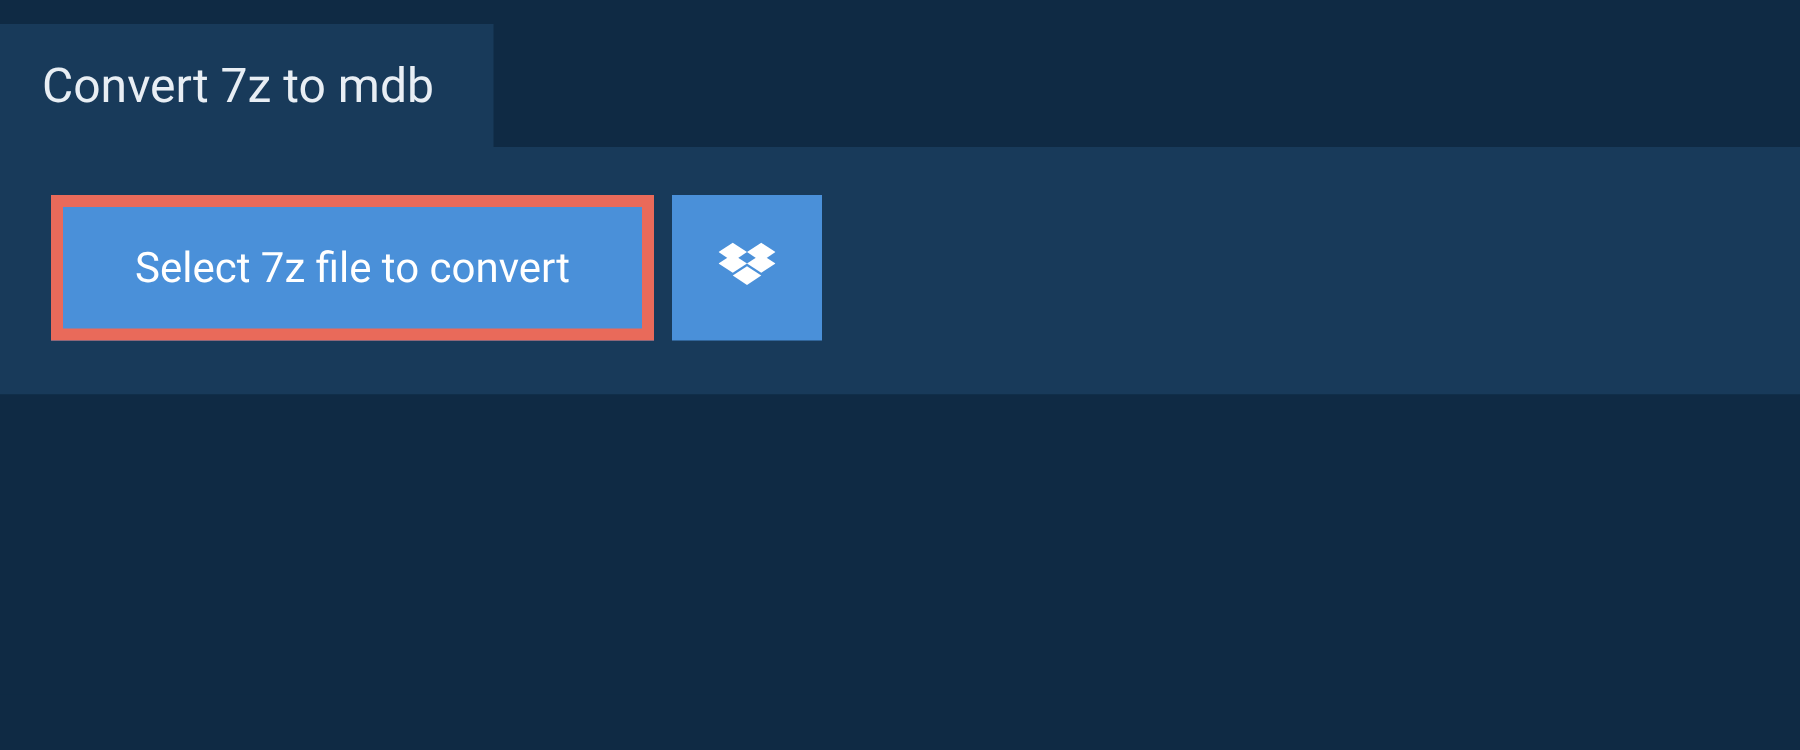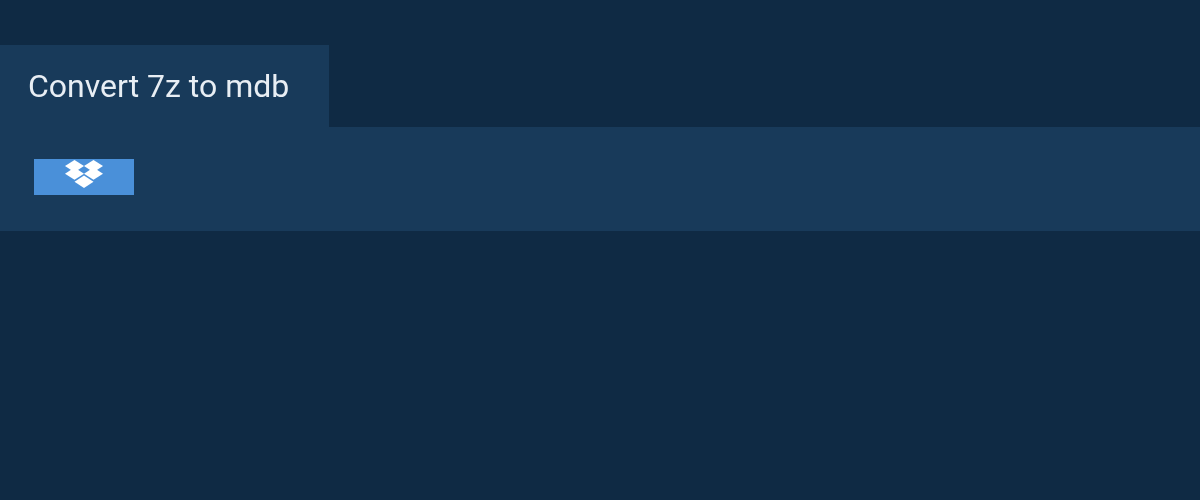--- a/index.html
+++ b/index.html
@@ -11,21 +11,21 @@
       width: 1200px;
       height: 500px;
       background: #0f2a44;
       font-family: -apple-system, BlinkMacSystemFont, "Segoe UI", Roboto, sans-serif;
       overflow: hidden;
     }
     .header-tab {
       display: inline-block;
       background: #183a5a;
       padding: 22px 40px 22px 28px;
-      margin-top: 45px;
+      margin-top: 16px;
       margin-left: 0;
     }
     .header-tab h1 {
       color: #e8eef4;
       font-size: 32px;
       font-weight: 400;
     }
     .panel {
       background: #183a5a;
       margin-top: 0;
@@ -73,20 +73,23 @@
 <body>
 
 
 
 <div class="header-tab">
   <h1>Convert 7z to mdb</h1>
 </div>
 
 <div class="panel">
   <div class="button-row">
+    <button class="select-button">
+      <span>Select 7z file to convert</span>
+    </button>
     <button class="dropbox-button">
       <svg viewBox="0 0 40 36">
         <path d="M10 0 L20 6.5 L10 13 L0 6.5 Z"></path>
         <path d="M30 0 L40 6.5 L30 13 L20 6.5 Z"></path>
         <path d="M0 14.5 L10 8 L20 14.5 L10 21 Z"></path>
         <path d="M20 14.5 L30 8 L40 14.5 L30 21 Z"></path>
         <path d="M10 23 L20 16.5 L30 23 L20 29.5 Z"></path>
       </svg>
     </button>
   </div>

